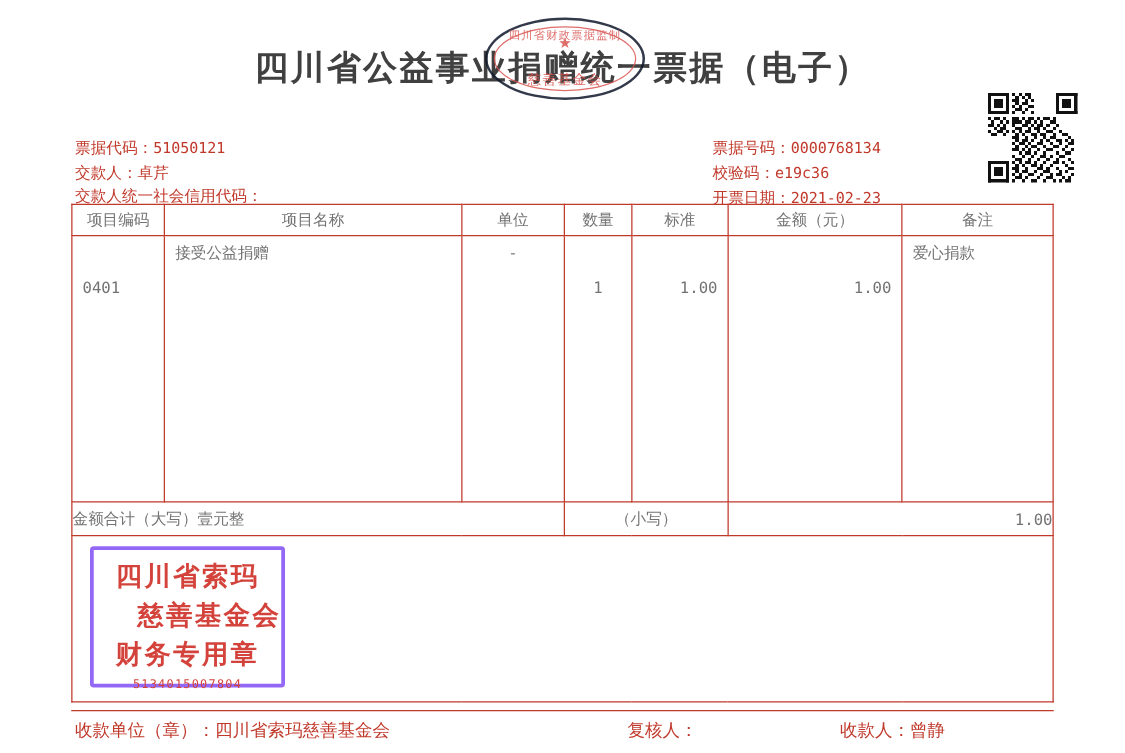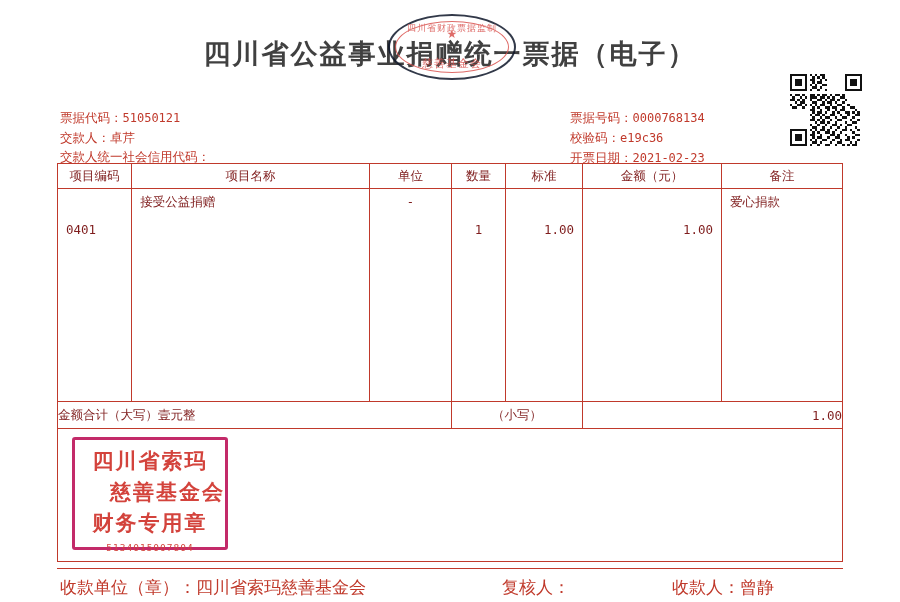--- a/index.html
+++ b/index.html
@@ -115,21 +115,21 @@
 
   
   table.items {
     position: absolute;
     left: 57px;
     top: 163px;
     width: 786px;
     border-collapse: collapse;
     font-family: "DejaVu Serif", serif;
     font-size: 12.5px;
-    color: #7f1d1d;
+    color: #737373;
   }
   table.items th, table.items td {
     border: 1px solid #c0392b;
     padding: 0;
   }
   table.items thead th {
     height: 24px;
     font-weight: normal;
     text-align: center;
     font-size: 12.5px;
@@ -155,21 +155,21 @@
 
   tr.stamp-row td { height: 132px; vertical-align: top; position: relative; }
 
   
   .square-stamp {
     position: absolute;
     left: 72px;
     top: 437px;
     width: 156px;
     height: 113px;
-    border: 3px solid #be185d;
+    border: 3px solid #8b5cf6;
     border-radius: 3px;
     color: #d0342c;
     text-align: center;
     box-sizing: border-box;
     font-family: "DejaVu Serif", serif;
     opacity: 0.92;
   }
   .square-stamp .ln1,
   .square-stamp .ln2,
   .square-stamp .ln3 {
@@ -188,21 +188,21 @@
   }
   
   .footer {
     position: absolute;
     left: 57px;
     top: 568px;
     width: 786px;
     height: 28px;
     border-top: 1px solid #c0392b;
     font-family: "DejaVu Serif", serif;
-    font-size: 17px;
+    font-size: 14px;
   }
   .footer .f1 { position: absolute; left: 3px; top: 7px; white-space: nowrap; }
   .footer .f2 { position: absolute; left: 445px; top: 7px; white-space: nowrap; }
   .footer .f3 { position: absolute; left: 615px; top: 7px; white-space: nowrap; }
 </style>
 </head>
 <body>
 
 <div class="receipt">
 

